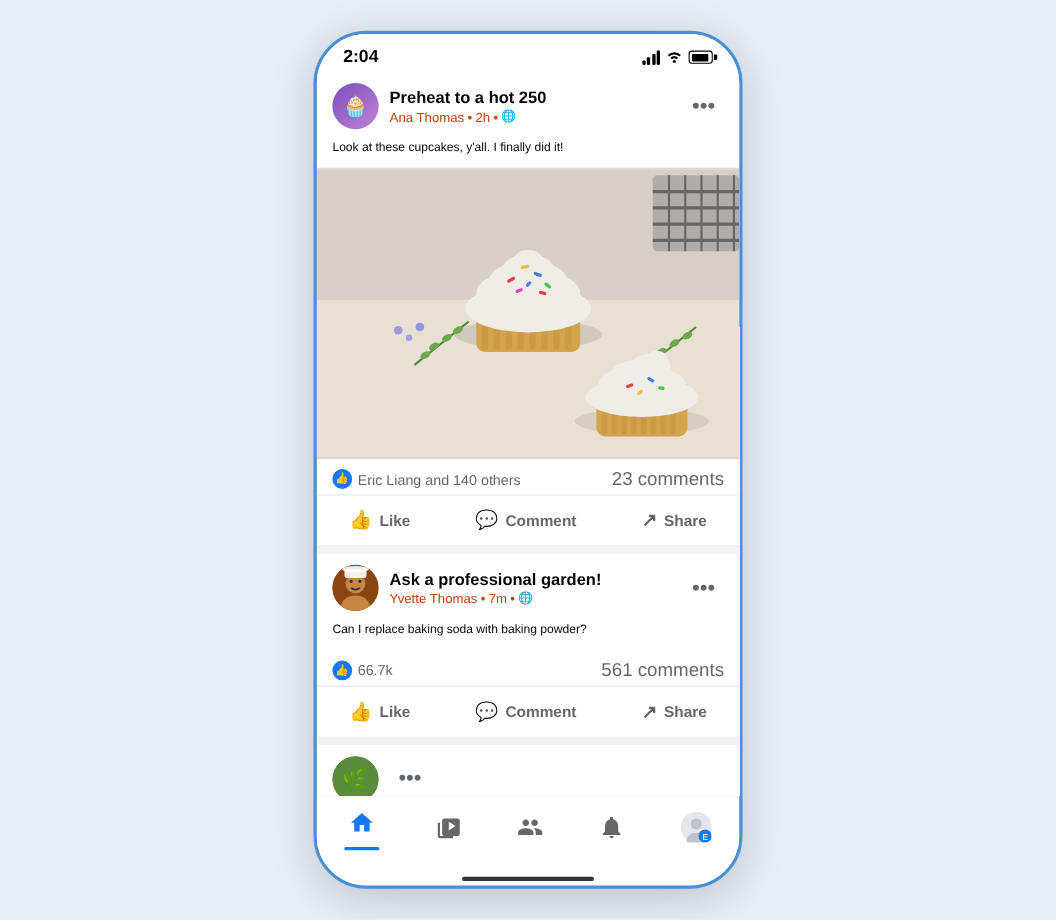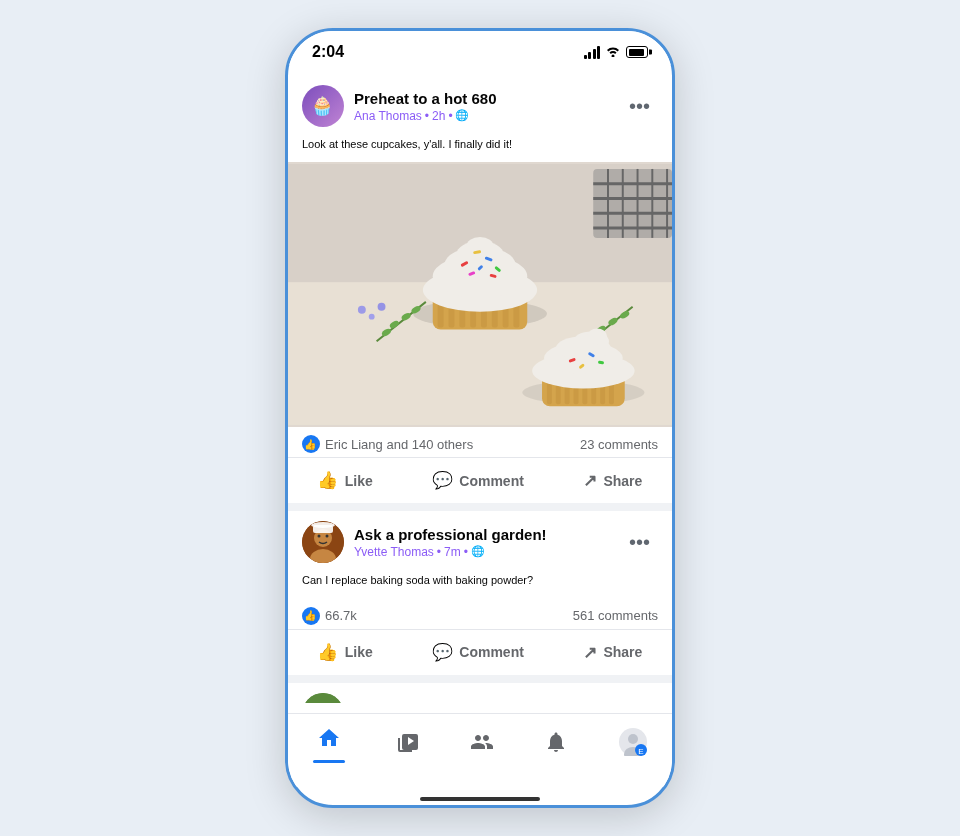--- a/index.html
+++ b/index.html
@@ -15,21 +15,20 @@
       width: 390px;
       height: 780px;
       background: #fff;
       border-radius: 48px;
       border: 3px solid #4a90d9;
       box-shadow: 0 8px 40px rgba(0,0,0,0.18);
       overflow: hidden;
       position: relative;
       display: flex;
       flex-direction: column;
-      gap: 10px;
     }
     .status-bar {
       display: flex;
       justify-content: space-between;
       align-items: center;
       padding: 12px 24px 4px;
       background: #fff;
       flex-shrink: 0;
     }
     .status-time {
@@ -131,21 +130,21 @@
       flex: 1;
     }
     .post-group-name {
       font-size: 15px;
       font-weight: 700;
       color: #050505;
       line-height: 1.2;
     }
     .post-author-line {
       font-size: 12px;
-      color: #8b5cf6;
+      color: #c2410c;
       display: flex;
       align-items: center;
       gap: 3px;
       margin-top: 1px;
     }
     .globe-icon { font-size: 11px; }
     .more-btn {
       font-size: 20px;
       color: #606770;
       cursor: pointer;
@@ -192,21 +191,21 @@
       height: 18px;
       background: #1877f2;
       border-radius: 50%;
       display: flex;
       align-items: center;
       justify-content: center;
       font-size: 10px;
       color: #fff;
     }
     .reactions-right {
-      font-size: 13px;
+      font-size: 17px;
       color: #65676b;
       margin-left: 12px;
     }
     .action-row {
       display: flex;
       justify-content: space-around;
       align-items: center;
       padding: 4px 0;
     }
     .action-btn {
@@ -283,21 +282,21 @@
       </div>
     </div>
   </div>
 
   <div class="feed">
 
     <div class="post-card">
       <div class="post-header">
         <div class="post-avatar avatar-cupcake">🧁</div>
         <div class="post-meta">
-          <div class="post-group-name">Preheat to a hot 680</div>
+          <div class="post-group-name">Preheat to a hot 250</div>
           <div class="post-author-line">
             <span>Ana Thomas</span>
             <span>•</span>
             <span>2h</span>
             <span>•</span>
             <span class="globe-icon">🌐</span>
           </div>
         </div>
         <div class="more-btn">•••</div>
       </div>

